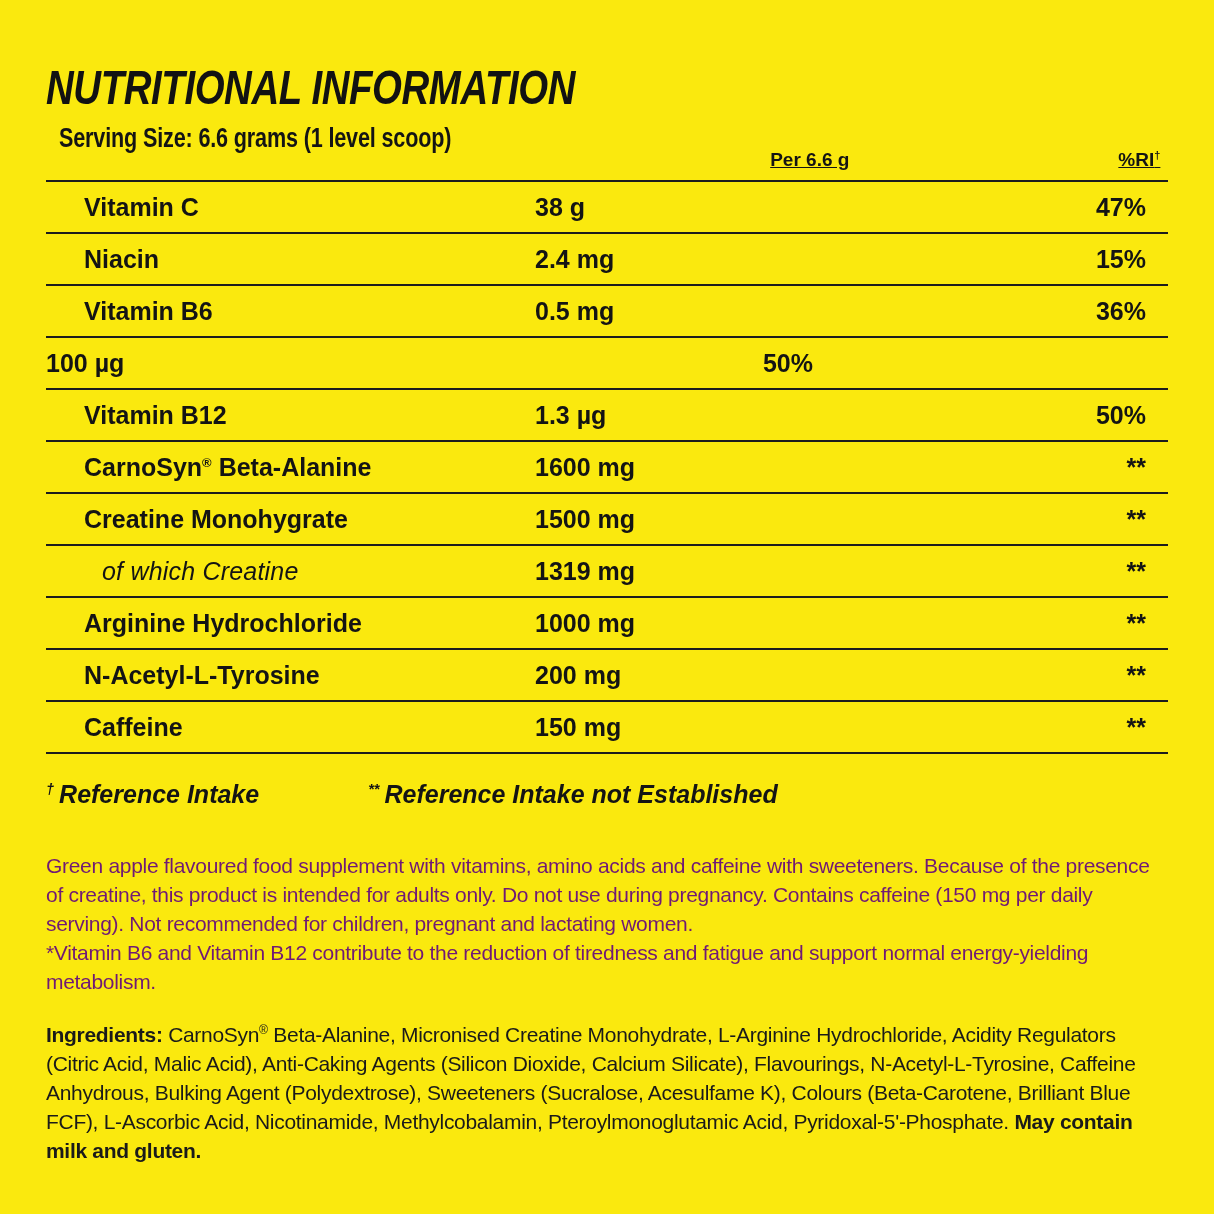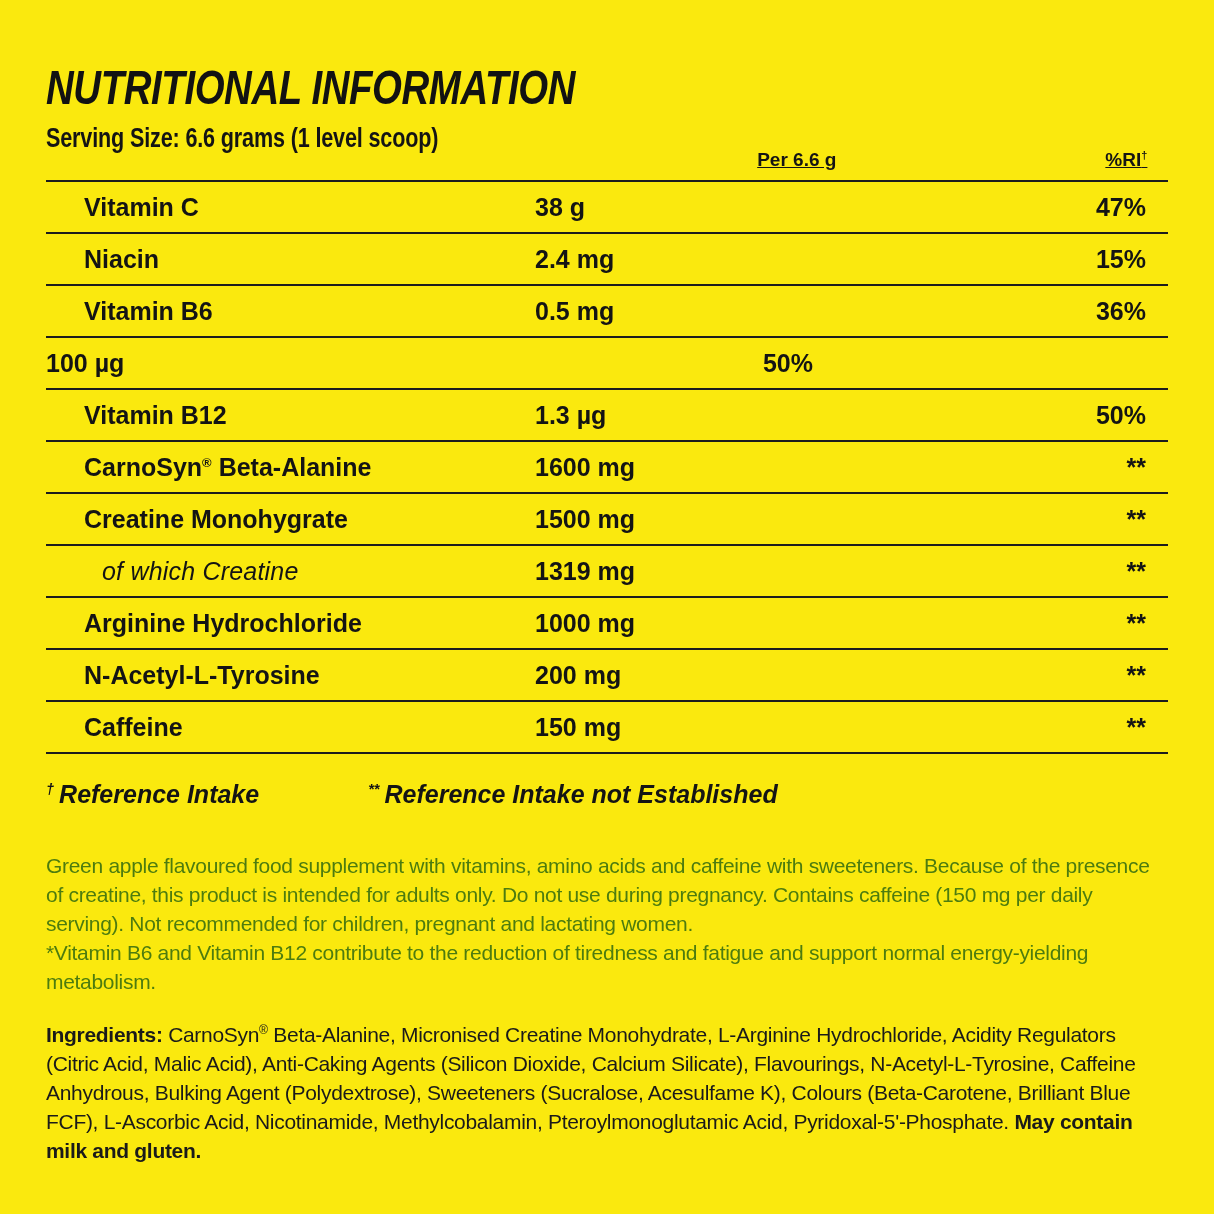--- a/index.html
+++ b/index.html
@@ -24,21 +24,21 @@
     transform:scaleX(0.80); transform-origin:left center;
     color:#121212;
   }
   
   .cols { display:grid; grid-template-columns:1fr 300px 333px; }
   .subheader {
     height:70px;
     align-items:end;
     border-bottom:2px solid #1C1C1C;
   }
-  .serving-cell { padding-bottom:26px; }
+  .serving-cell { padding-bottom:26px;margin-left:13px; }
   .serving {
     display:inline-block;
     font-size:27px; font-weight:700; letter-spacing:-0.2px; white-space:nowrap;
     transform:scaleX(0.80); transform-origin:left bottom;
     color:#141414;
   }
   .col-head {
     font-size:19px; font-weight:700; padding-bottom:9px; color:#141414;text-decoration:underline;
   }
   .amount-head { text-align:right; }
@@ -61,21 +61,21 @@
   
   .footnotes {
     margin-top:26px;
     display:flex; gap:109px;
     font-size:25px; font-weight:700; font-style:italic; color:#141414;
   }
   .footnote sup { margin-right:5px; }
   
   .description {
     margin-top:42px;
-    font-size:21px; line-height:29px; letter-spacing:-0.3px; color:#4d7c0f;
+    font-size:21px; line-height:29px; letter-spacing:-0.3px; color:#701a75;
   }
   .description span { display:block; }
   .ingredients {
     margin-top:24px;
     font-size:21px; line-height:29px; letter-spacing:-0.3px; color:#1a1a1a;
   }
   .bold { font-weight:700; }
 </style>
 </head>
 <body>

